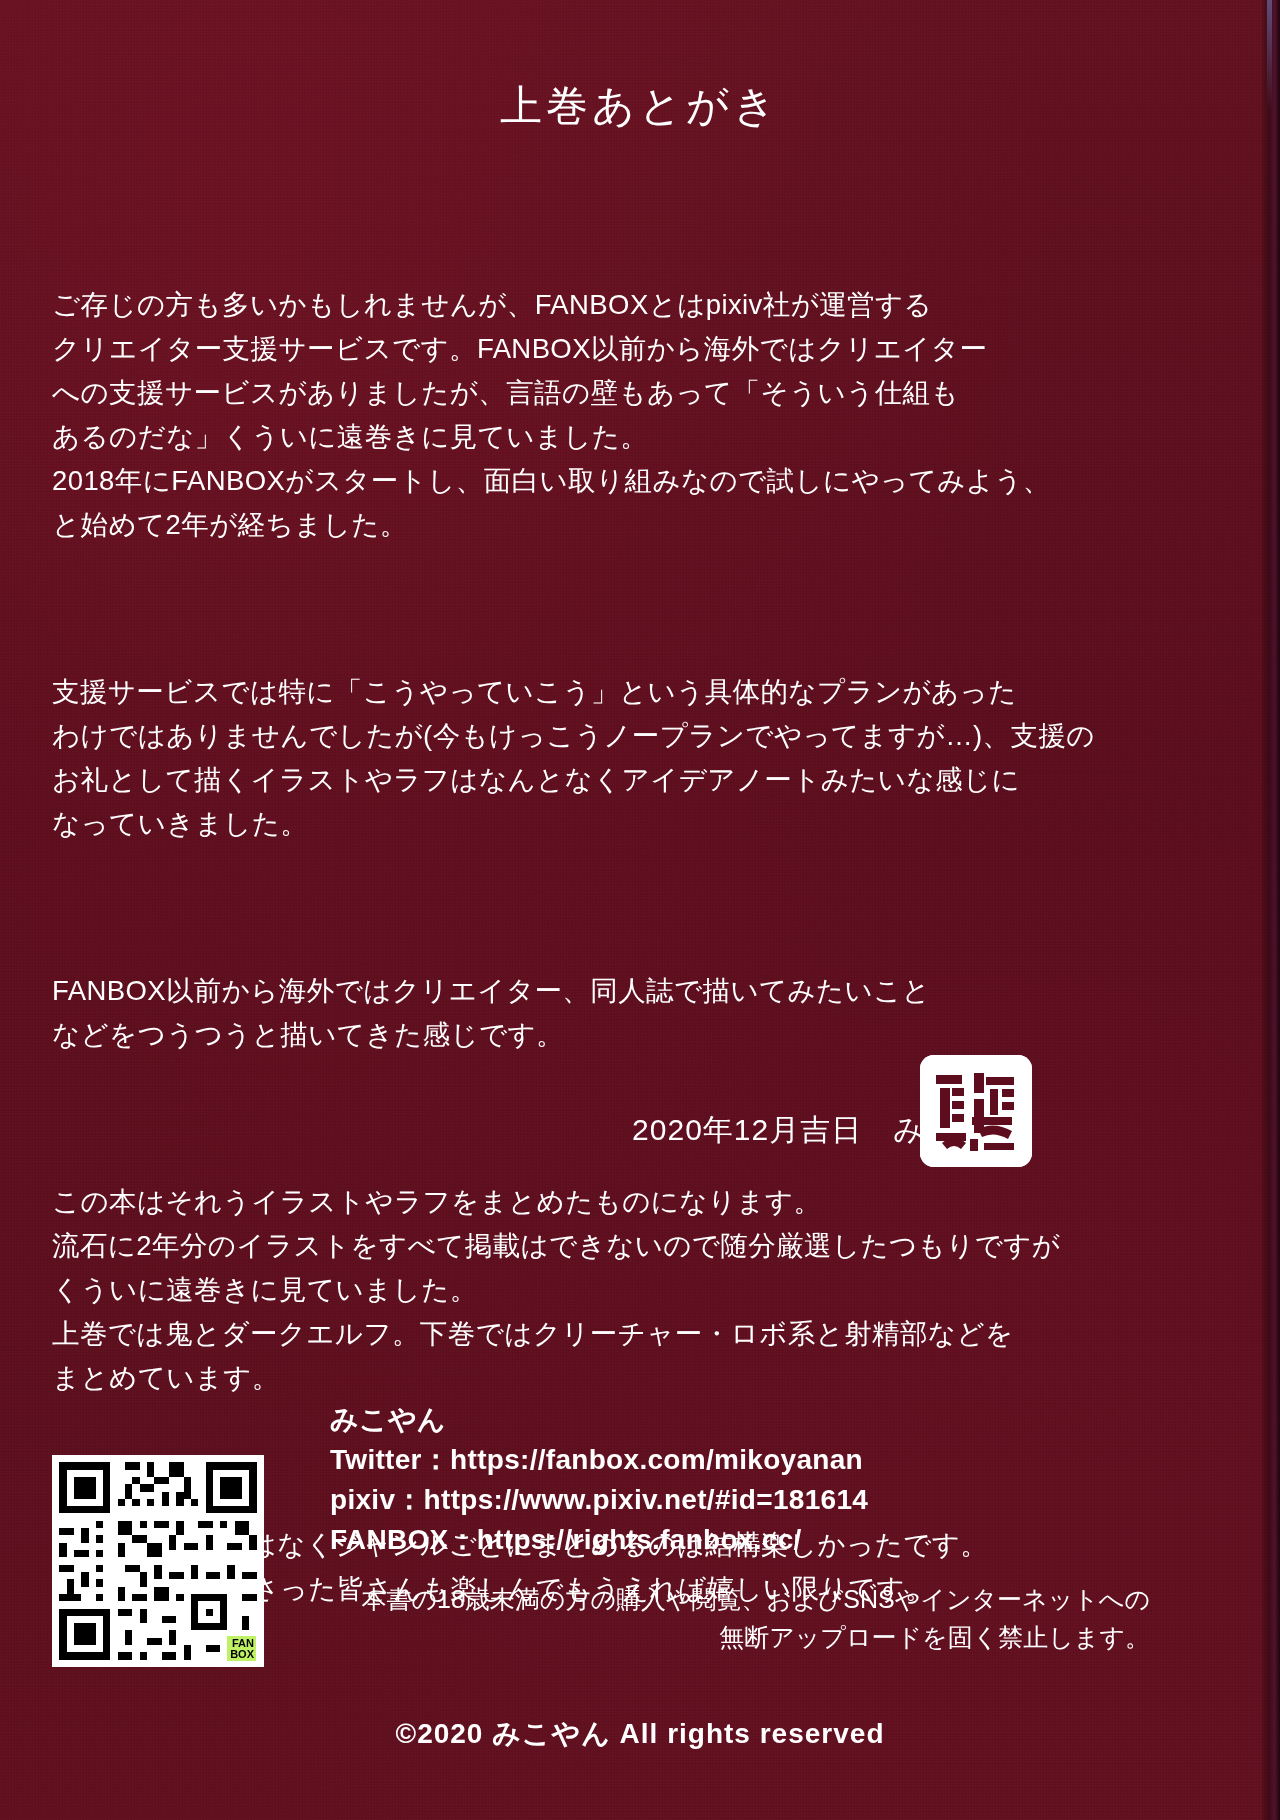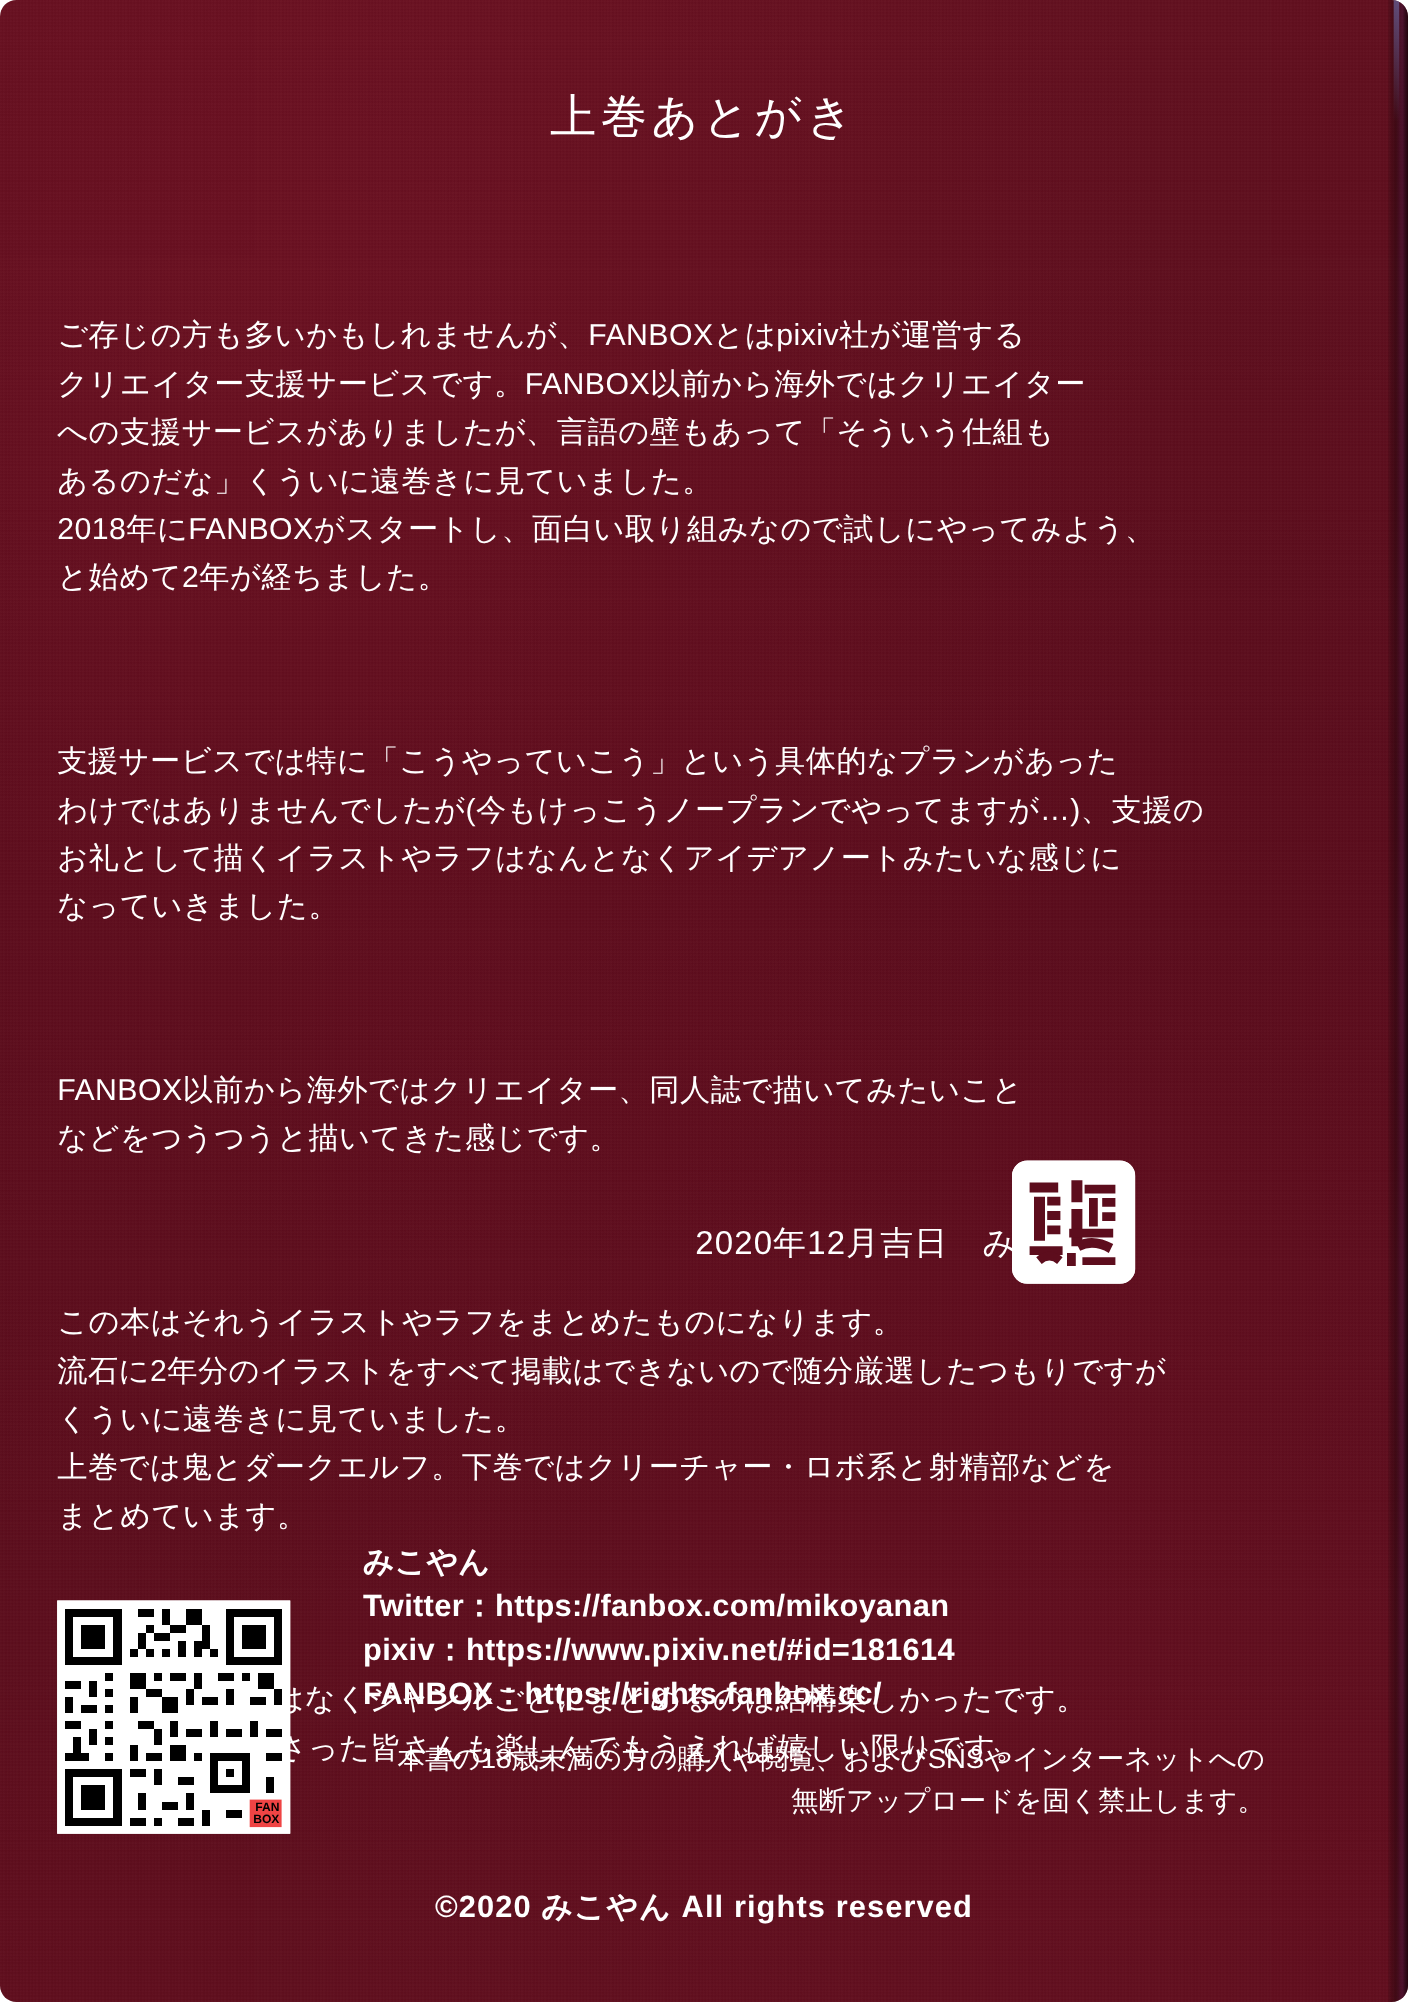--- a/index.html
+++ b/index.html
@@ -17,21 +17,20 @@
     position: relative;
     width: 1280px;
     height: 1820px;
     background: #5d0d1d;
     background-image:
       radial-gradient(ellipse at 20% 15%, rgba(130,20,40,0.35) 0%, rgba(130,20,40,0) 55%),
       radial-gradient(ellipse at 80% 70%, rgba(110,15,35,0.30) 0%, rgba(110,15,35,0) 60%),
       linear-gradient(180deg, #62101f 0%, #570c1b 45%, #600f1e 100%);
     color: #ffffff;
     overflow: hidden;
-    border-radius: 15px;
   }
   
   .page::before {
     content: "";
     position: absolute;
     inset: 0;
     pointer-events: none;
     background-image:
       repeating-linear-gradient(0deg, rgba(255,255,255,0.012) 0px, rgba(255,255,255,0.012) 1px, rgba(0,0,0,0.012) 2px, rgba(0,0,0,0.012) 3px),
       repeating-linear-gradient(90deg, rgba(255,255,255,0.010) 0px, rgba(255,255,255,0.010) 1px, rgba(0,0,0,0.010) 2px, rgba(0,0,0,0.010) 3px);
@@ -119,21 +118,21 @@
   .qr-label {
     position: absolute;
     right: 8px;
     bottom: 6px;
     font-size: 11px;
     line-height: 11px;
     color: #000000;
     text-align: right;
     font-family: "Liberation Sans", sans-serif;
     font-weight: bold;
-    background: #ef4444;
+    background: #bef264;
     padding: 2px 2px 1px 3px;
   }
 
   .contact {
     position: absolute;
     left: 330px;
     top: 1400px;
     font-size: 28px;
     line-height: 40px;
     letter-spacing: 0.3px;

